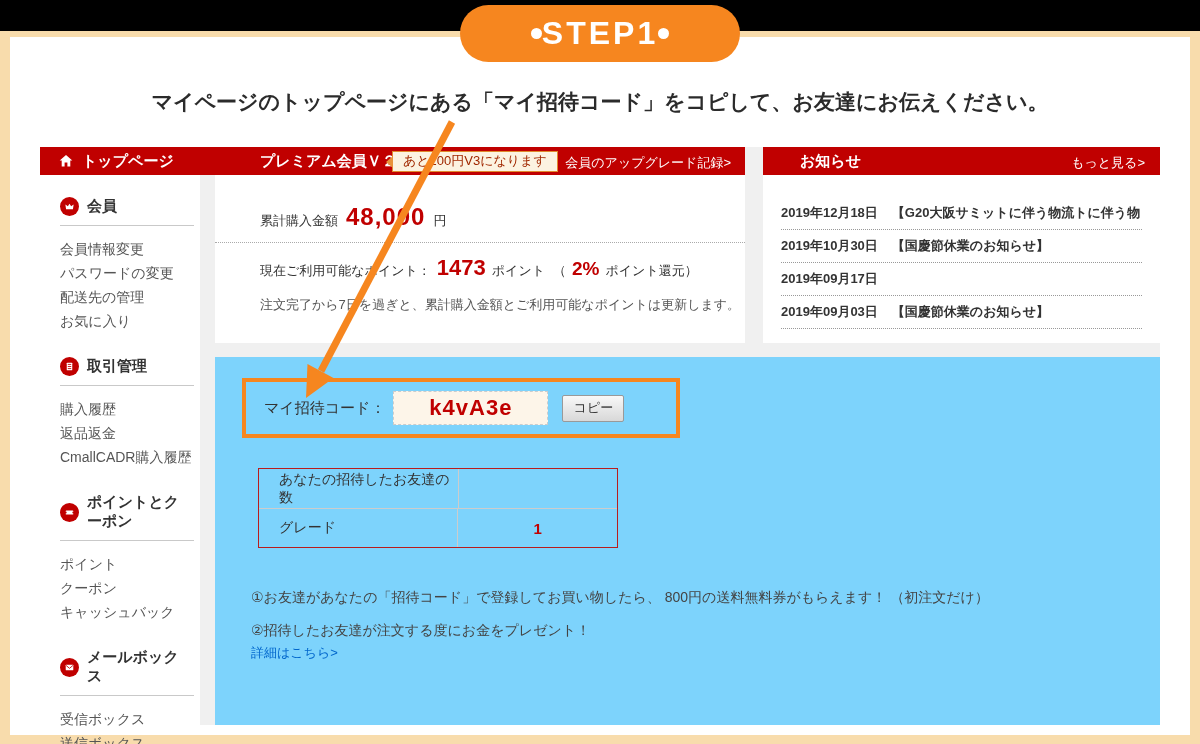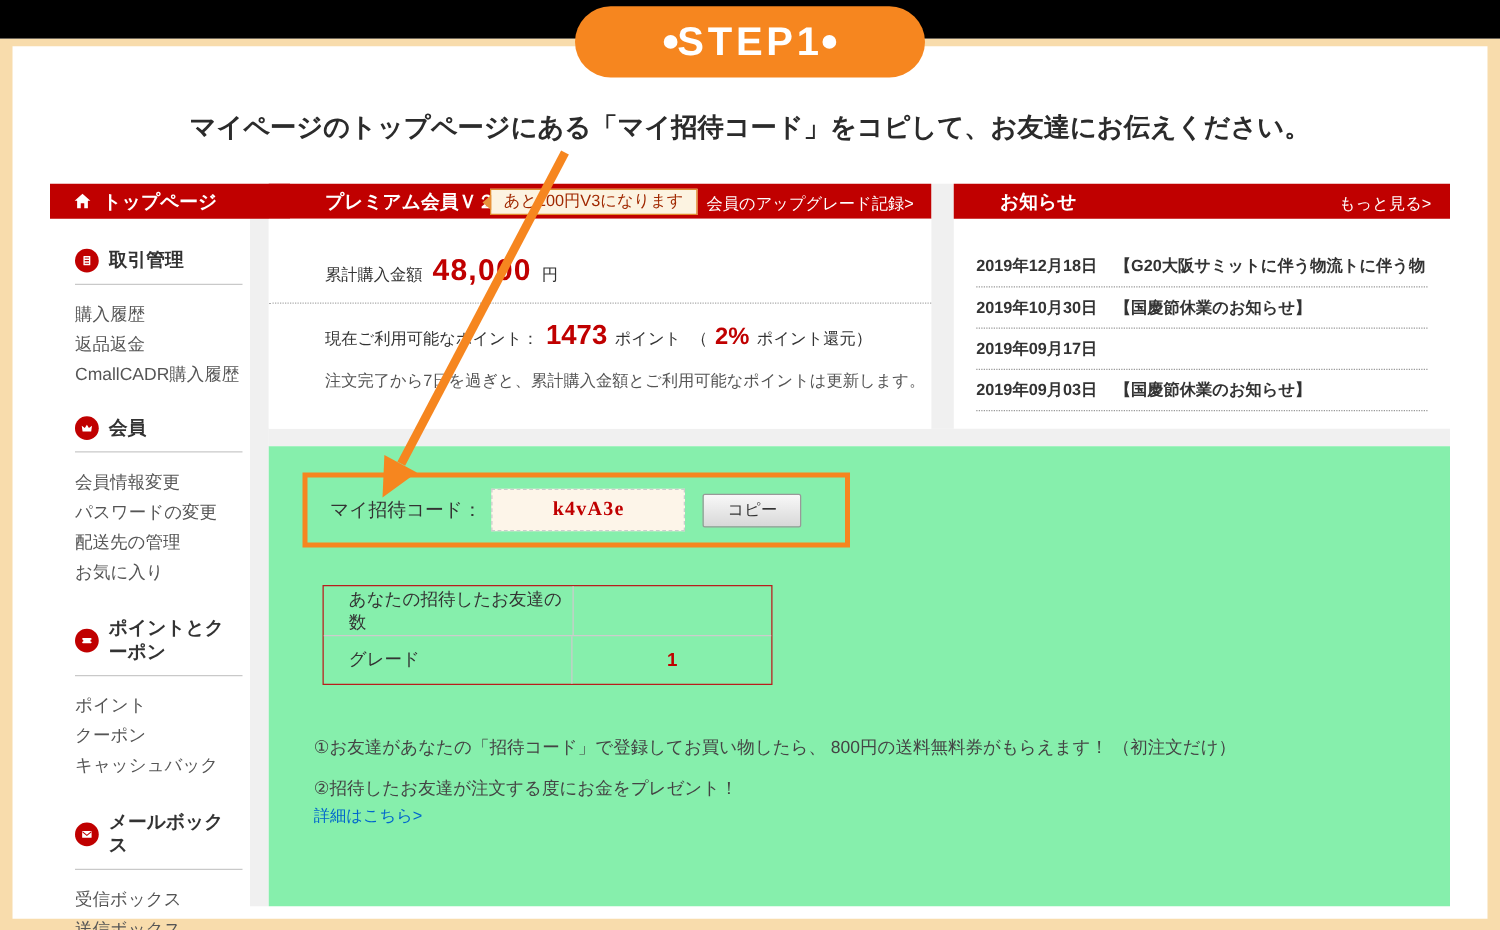--- a/index.html
+++ b/index.html
@@ -81,33 +81,33 @@
   .news-header { left:763px; top:147px; width:397px; padding-left:37px; }
   .more-link { position:absolute; right:15px; top:7px; font-size:13px; color:#fff; cursor:pointer; }
   .news-list { position:absolute; left:763px; top:175px; width:397px; padding:22px 18px 0 18px; }
   .news-item {
     display:flex; gap:14px; font-size:13px; color:#333;
     padding:7px 0 7px 0; border-bottom:1px dotted #999; cursor:pointer;font-weight:bold;
   }
   .news-date { flex:0 0 auto; }
   .news-title { white-space:nowrap; overflow:hidden; }
   
-  .invite-section { position:absolute; left:215px; top:357px; width:945px; height:368px; background:#86efac; }
+  .invite-section { position:absolute; left:215px; top:357px; width:945px; height:368px; background:#7dd3fc; }
   .invite-box {
     position:absolute; left:27px; top:21px; width:438px; height:60px;
     border:4px solid #f6861f; display:flex; align-items:center; padding-left:18px;
   }
   .invite-label { font-size:15px; color:#333; }
   .invite-code-field {
     width:155px; height:34px; margin-left:8px; background:#fdf5e9;
     border:1px dashed #ccc; display:flex; align-items:center; justify-content:center;
-    font-size:16px; font-weight:bold; color:#c00000; letter-spacing:1px;font-family:Liberation Serif, serif;
+    font-size:22px; font-weight:bold; color:#c00000; letter-spacing:1px;
   }
   .copy-btn {
-    width:79px; height:27px; margin-left:14px;
+    width:62px; height:27px; margin-left:14px;
     background:linear-gradient(#f8f8f8,#d8d8d8); border:1px solid #999; border-radius:2px;
     font-size:13px; color:#333; cursor:pointer; font-family:inherit;
   }
   .invite-table { position:absolute; left:43px; top:111px; width:360px; border:1px solid #b91c1c; }
   .invite-table .t-row { display:flex; height:39px; }
   .invite-table .t-row + .t-row { border-top:1px solid #ccc; }
   .t-label {
     width:200px; display:flex; align-items:center; padding-left:20px;
     font-size:14px; color:#333; border-right:1px solid #ccc;
   }
@@ -142,50 +142,50 @@
   <span style="display:flex;">
     <svg width="16" height="16" viewBox="0 0 16 16">
         <path d="M8 2 L14.3 7.6 H12.3 V13.5 H9.4 V9.6 H6.6 V13.5 H3.7 V7.6 H1.7 Z" fill="#fff"></path>
       </svg>
   </span>
   <span class="bar-title">トップページ</span>
 </div>
 
 <div class="sidebar-body">
 
+  <div class="side-section" style="margin-top:22px;">
+    <div class="side-title">
+      <span class="circle-icon">
+        <svg width="11" height="11" viewBox="0 0 16 16">
+            <path d="M3 12 L2 5.2 L5.6 7.8 L8 4 L10.4 7.8 L14 5.2 L13 12 Z" fill="#fff"></path>
+          </svg>
+      </span>
+      <span>会員</span>
+    </div>
+    <div class="side-item">会員情報変更</div>
+    <div class="side-item">パスワードの変更</div>
+    <div class="side-item">配送先の管理</div>
+    <div class="side-item">お気に入り</div>
+  </div>
+
   <div class="side-section">
     <div class="side-title">
       <span class="circle-icon">
         <svg width="11" height="11" viewBox="0 0 16 16">
             <rect x="4" y="2.5" width="8" height="11" rx="0.8" fill="#fff"></rect>
             <line x1="5.5" y1="5" x2="10.5" y2="5" stroke="#c00000" stroke-width="1.2"></line>
             <line x1="5.5" y1="8" x2="10.5" y2="8" stroke="#c00000" stroke-width="1.2"></line>
             <line x1="5.5" y1="11" x2="10.5" y2="11" stroke="#c00000" stroke-width="1.2"></line>
           </svg>
       </span>
       <span>取引管理</span>
     </div>
     <div class="side-item">購入履歴</div>
     <div class="side-item">返品返金</div>
     <div class="side-item">CmallCADR購入履歴</div>
-  </div>
-
-  <div class="side-section" style="margin-top:22px;">
-    <div class="side-title">
-      <span class="circle-icon">
-        <svg width="11" height="11" viewBox="0 0 16 16">
-            <path d="M3 12 L2 5.2 L5.6 7.8 L8 4 L10.4 7.8 L14 5.2 L13 12 Z" fill="#fff"></path>
-          </svg>
-      </span>
-      <span>会員</span>
-    </div>
-    <div class="side-item">会員情報変更</div>
-    <div class="side-item">パスワードの変更</div>
-    <div class="side-item">配送先の管理</div>
-    <div class="side-item">お気に入り</div>
   </div>
 
   <div class="side-section">
     <div class="side-title">
       <span class="circle-icon">
         <svg width="11" height="11" viewBox="0 0 16 16">
             <rect x="2.5" y="5" width="11" height="6" rx="1" fill="#fff"></rect>
             <circle cx="2.5" cy="8" r="1.4" fill="#c00000"></circle>
             <circle cx="13.5" cy="8" r="1.4" fill="#c00000"></circle>
           </svg>

